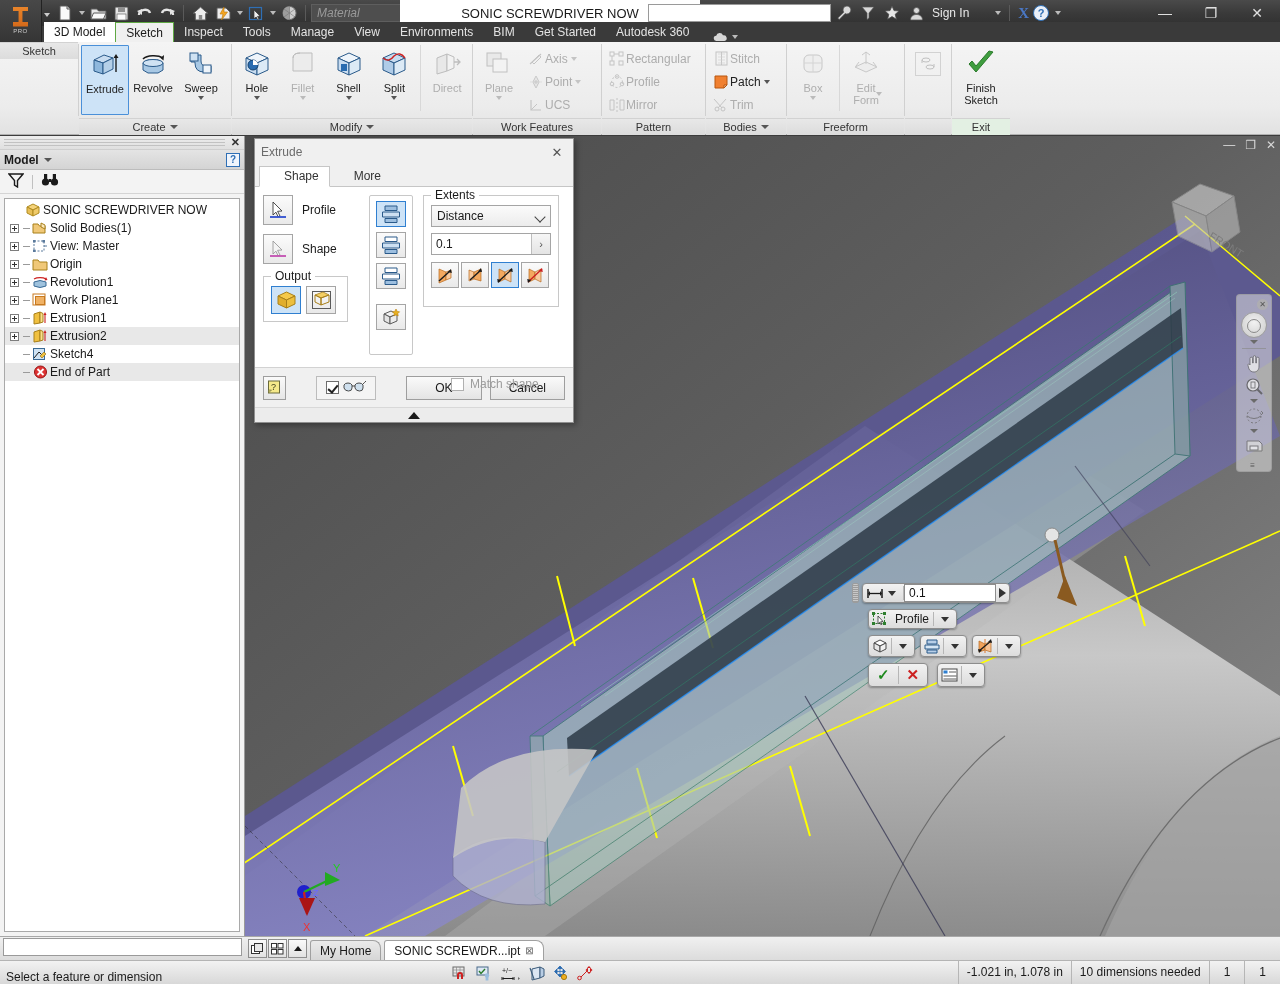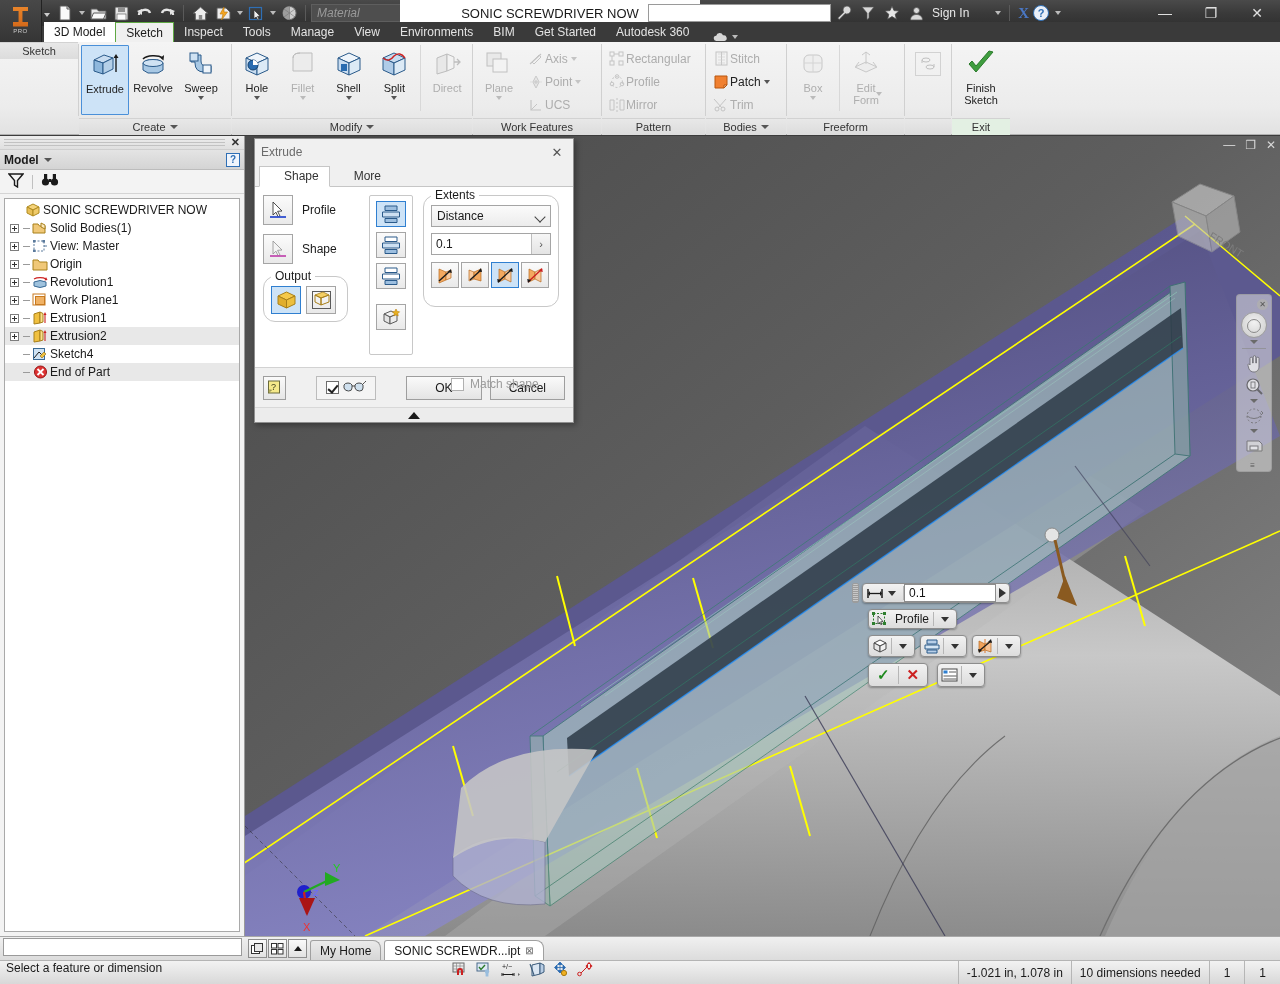--- a/index.html
+++ b/index.html
@@ -200,21 +200,21 @@
   .doctab {
     height: 20px; padding: 0 9px 0 9px; display: flex; align-items: center; gap: 5px;
     background: linear-gradient(to bottom,#eaeaea,#d6d6d6); border: 1px solid #a0a0a0; border-bottom: none;
     font-size: 12px; color: #1a1a1a; margin-left: 3px;
     border-radius: 3px 8px 0 0;
   }
   .doctab.active { background: #ffffff; }
   .statusbar {
     position: absolute; left: 0; bottom: 0; width: 1280px; height: 24px;
     background: linear-gradient(to bottom,#f2f2f2,#d8d8d8); border-top: 1px solid #b4b4b4;
-    display: flex; align-items: flex-start; font-size: 12px; color: #1a1a1a;
+    display: flex; align-items: flex-end; font-size: 12px; color: #1a1a1a;
   }
   .sb-msg { padding-left: 6px; }
   .sb-icons { position: absolute; left: 452px; display: flex; gap: 7px; align-items: center; }
   .sb-right { margin-left: auto; display: flex; height: 24px; align-items: stretch; }
   .sb-cell { display: flex; align-items: center; padding: 0 8px; border-left: 1px solid #b6b6b6; }
   .sb-cell.num { padding: 0 14px; }
 
   
   .dialog {
     position: absolute; left: 254px; top: 138px; width: 320px; height: 285px;
@@ -236,21 +236,21 @@
   }
   .dlg-grip { height: 15px; background: #ececec; border-top: 1px solid #d8d8d8; display:flex;align-items:center;justify-content:center; }
   .tri-up { width:0;height:0;border-left:6px solid transparent;border-right:6px solid transparent;border-bottom:7px solid #1a1a1a; }
   .selbtn {
     width: 30px; height: 30px; border: 1px solid #a5a5a5; background: linear-gradient(to bottom,#fbfbfb,#e9e9e9);
     display:flex;align-items:center;justify-content:center;
   }
   .selrow { display: flex; align-items: center; gap: 9px; margin-bottom: 9px; }
   .selrow .lbl { font-size: 12px; color: #1a1a1a; }
   .group {
-    border: 1px solid #c8c8c8; border-radius: 12px; position: relative; padding: 9px 7px 7px 7px;
+    border: 1px solid #c8c8c8; border-radius: 0; position: relative; padding: 9px 7px 7px 7px;
   }
   .group > .gl {
     position: absolute; top: -8px; left: 7px; background: #fff; padding: 0 4px; font-size: 12px; color: #1a1a1a;
   }
   .iconbtn {
     width: 30px; height: 26px; border: 1px solid #a5a5a5; background: linear-gradient(to bottom,#fbfbfb,#e9e9e9);
     display:flex;align-items:center;justify-content:center;
   }
   .iconbtn.on { background: #cde3f7; border: 1px solid #2f7fd0; }
   .combo {

